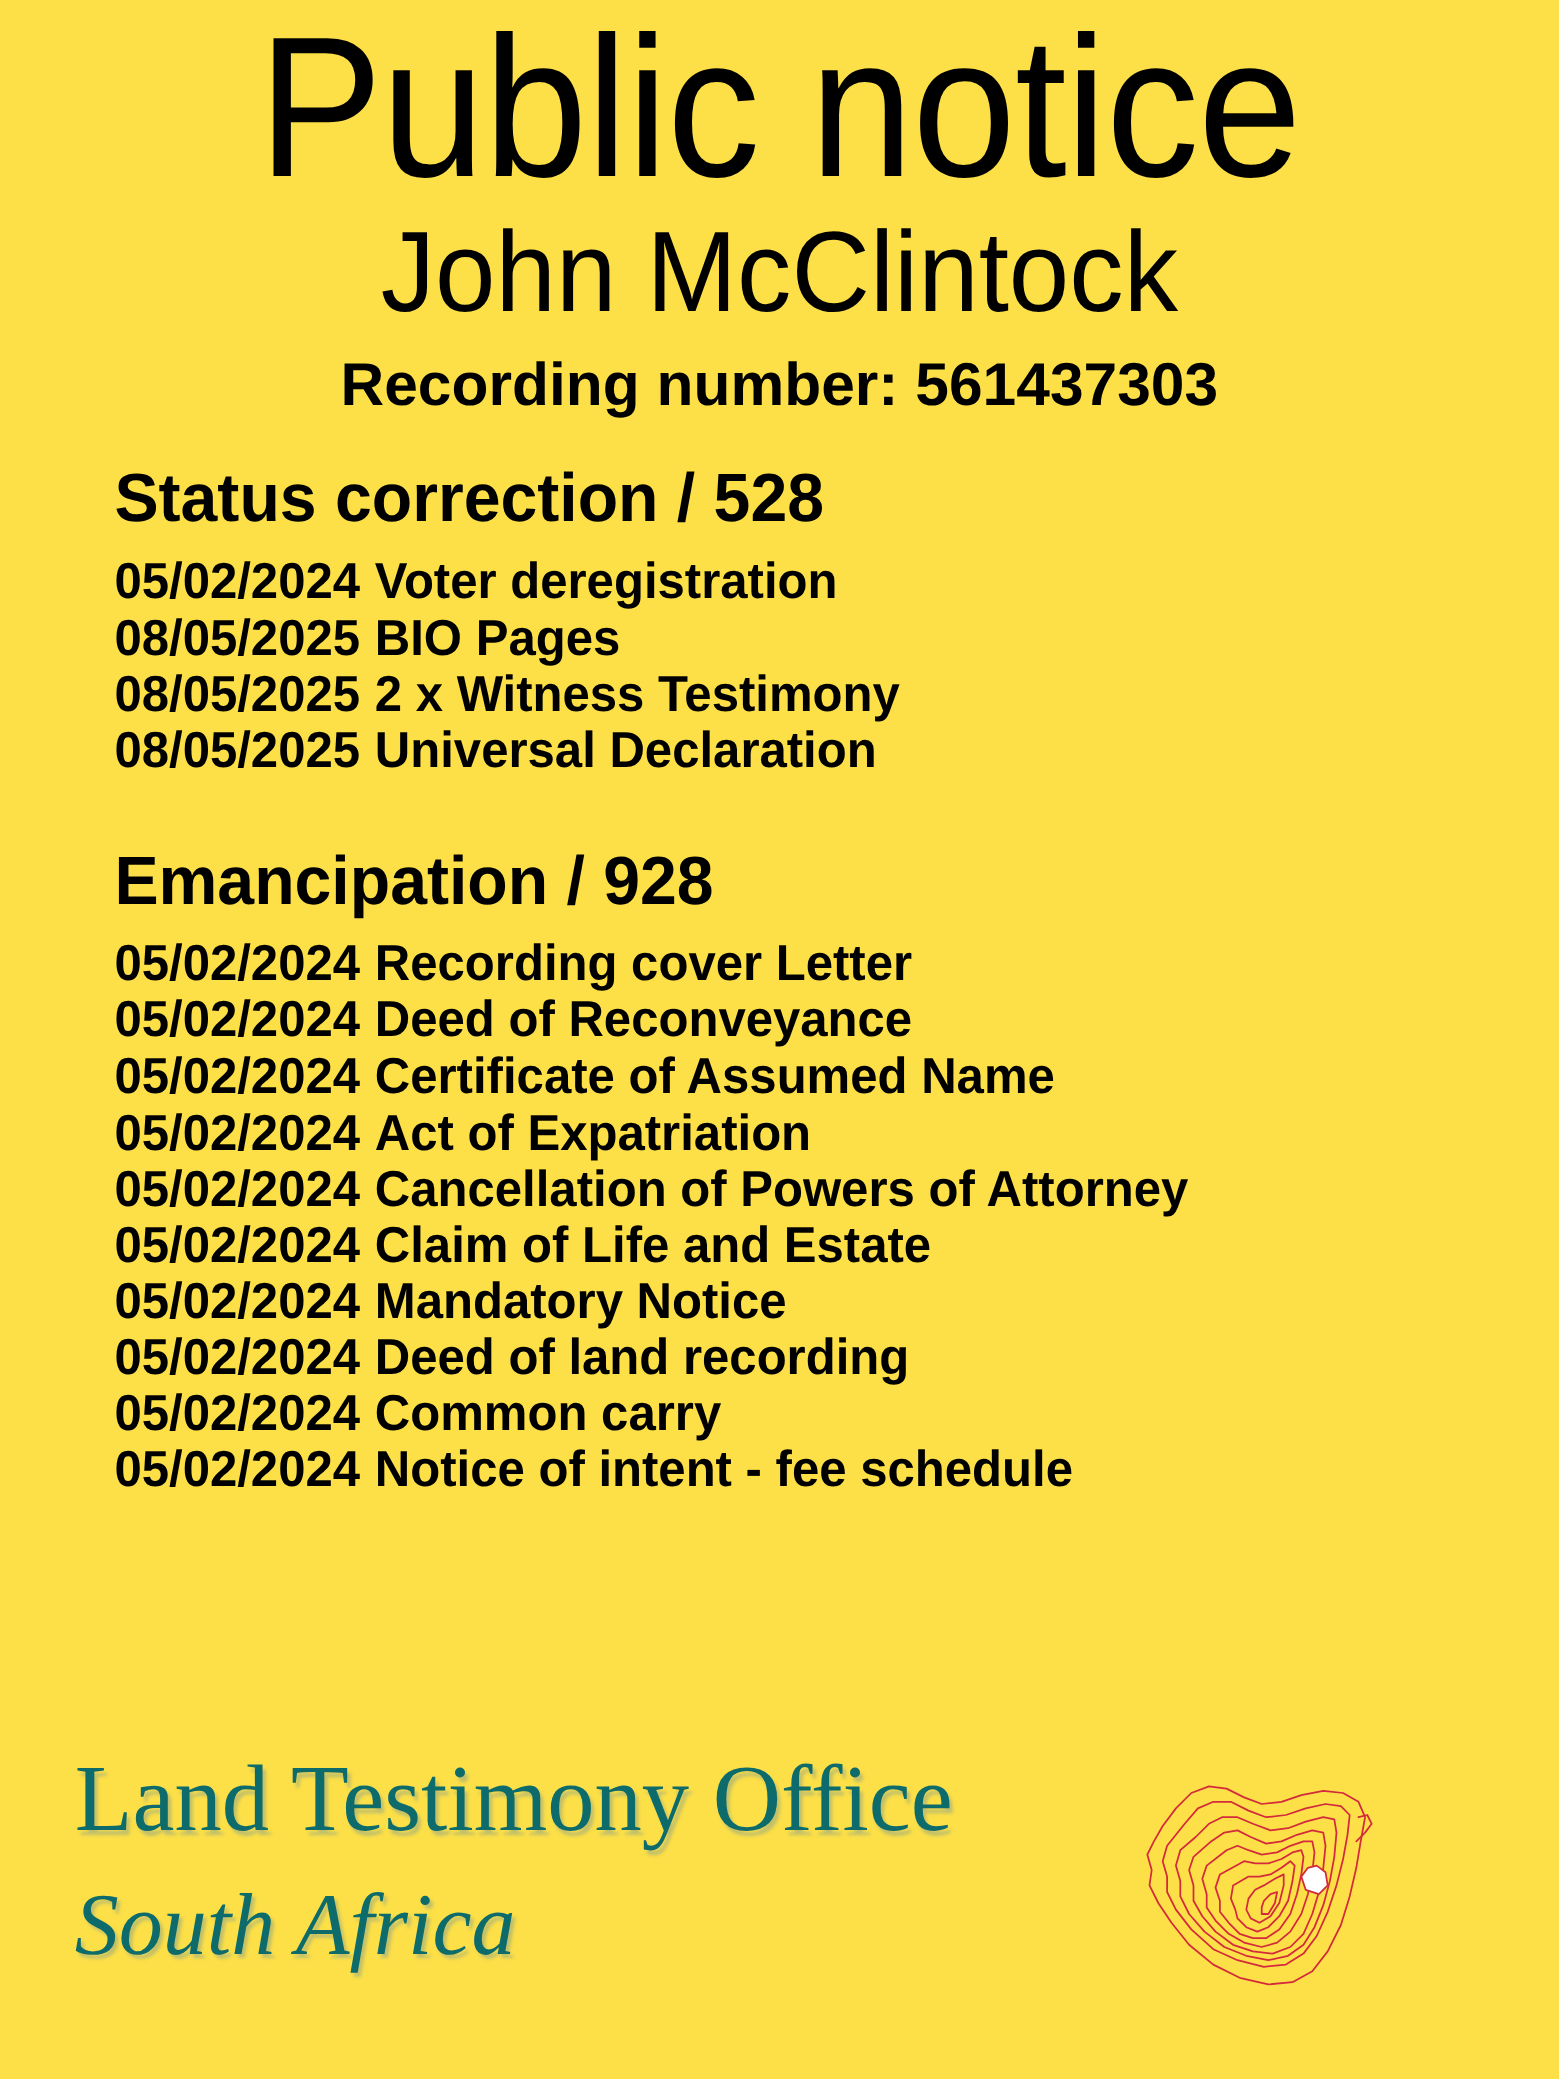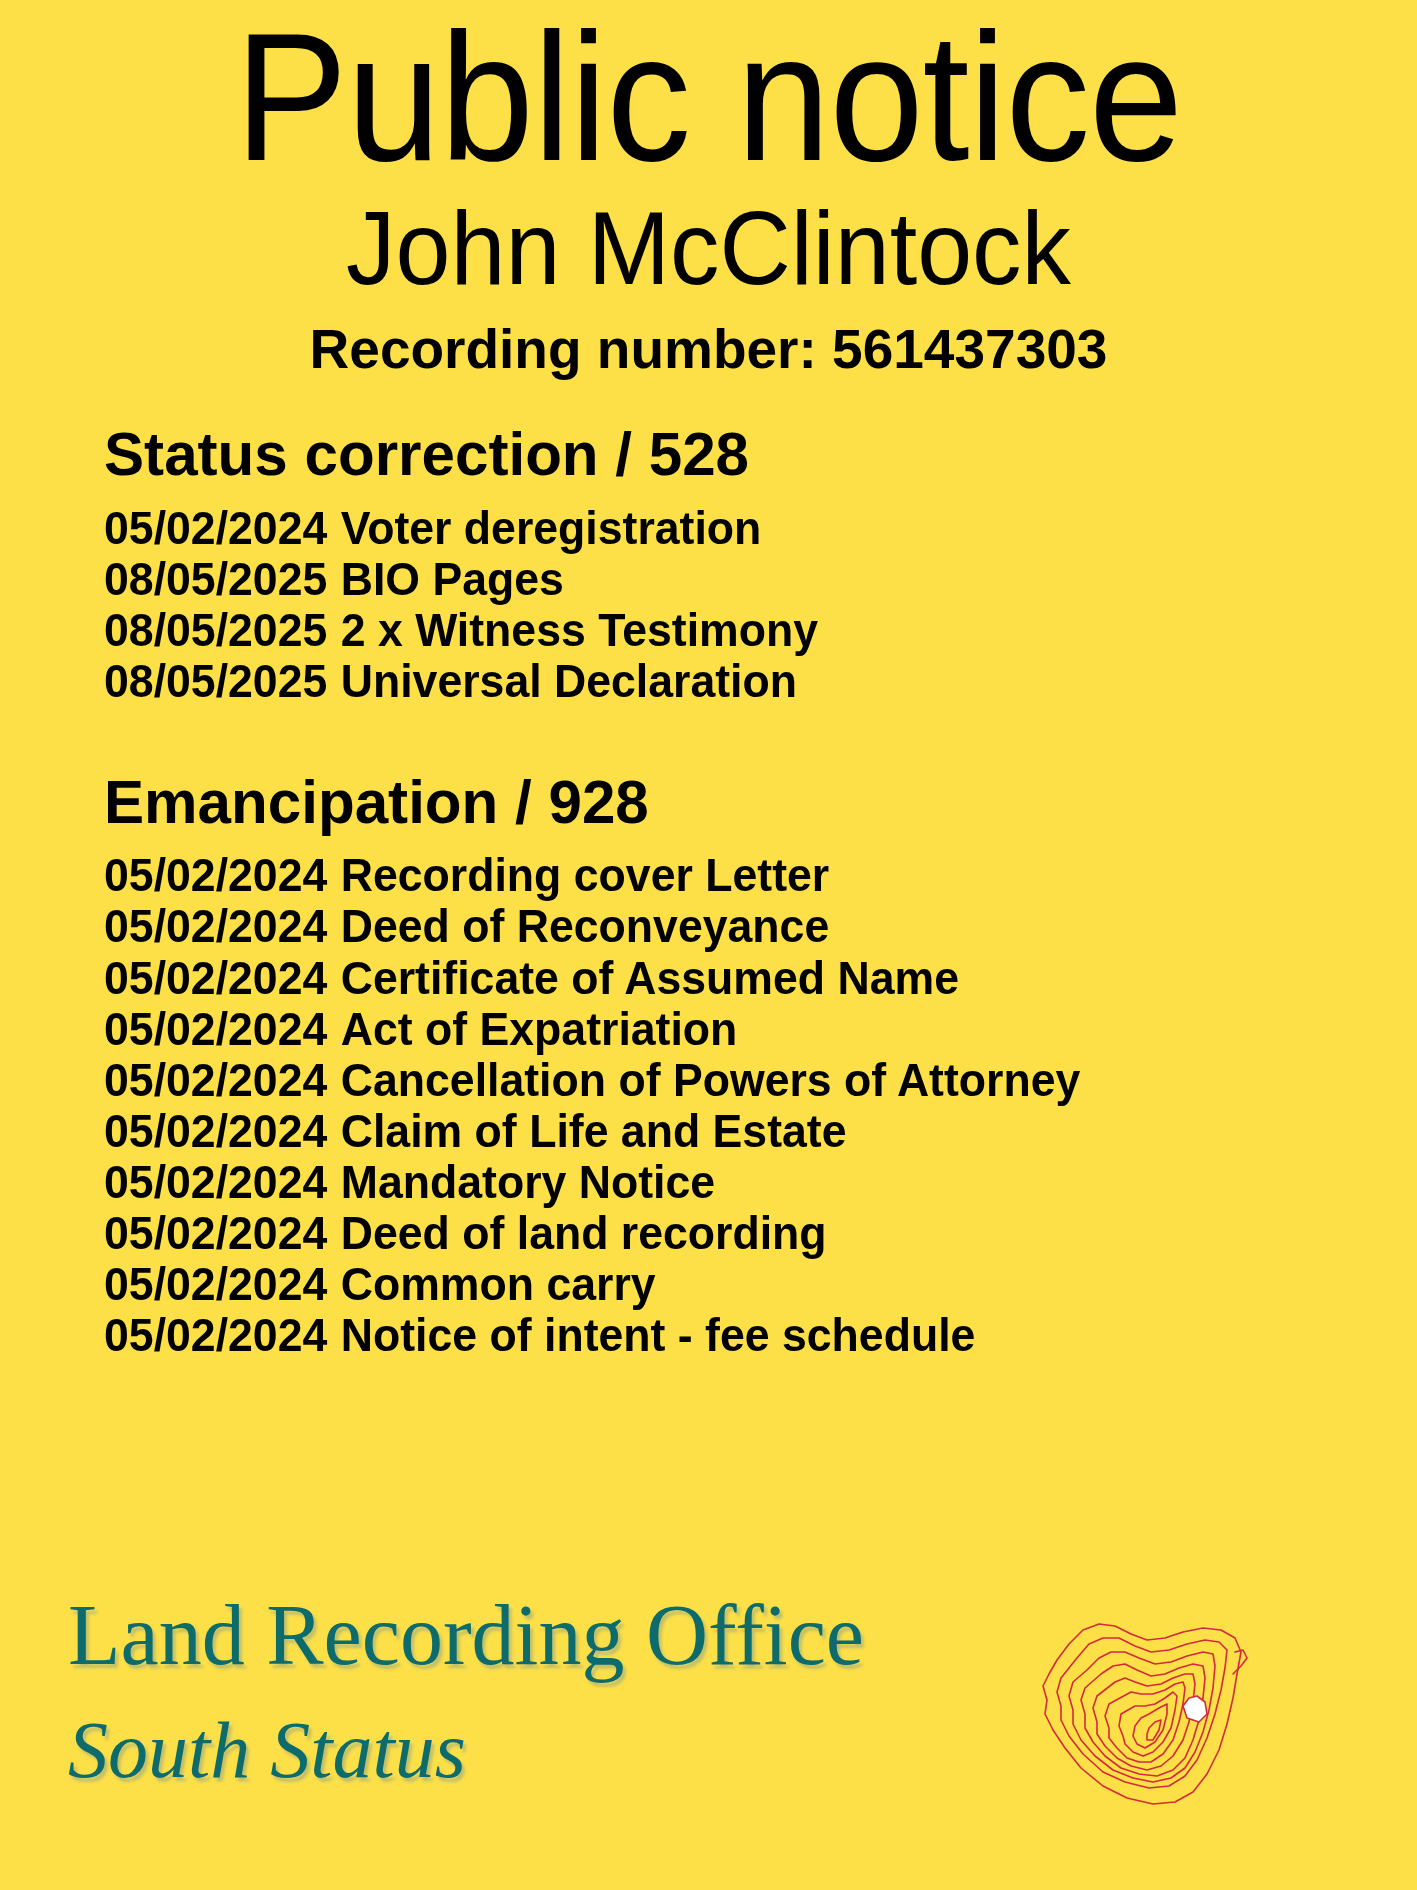--- a/index.html
+++ b/index.html
@@ -228,22 +228,22 @@
         <li class="entry">
           <span class="entry-date">05/02/2024</span><span class="entry-label">Notice of intent - fee schedule</span>
         </li>
       </ul>
     </div>
 
   </div>
 
   <div class="footer">
     <div class="logo-text">
-      <div class="logo-line1">Land Recording Office</div>
-      <div class="logo-line2">South Status</div>
+      <div class="logo-line1">Land Testimony Office</div>
+      <div class="logo-line2">South Africa</div>
     </div>
 
     <div class="logo-emblem">
       <svg viewBox="0 0 260 250" xmlns="http://www.w3.org/2000/svg" fill="none" stroke="#d32a3c" stroke-width="1.6" stroke-linejoin="round" stroke-linecap="round">
 
         <path d="M42 92 L36 104 L40 118 L38 132 L46 148 L58 166 L74 186 L96 204 L120 216 L146 222 L168 220 L186 210 L200 192 L212 168 L220 142 L226 116 L230 92 L234 70 L228 56 L214 48 L196 46 L176 50 L158 56 L140 58 L124 52 L108 44 L92 42 L76 48 L62 62 L50 78 Z"></path>
 
         <path d="M54 96 L50 110 L54 124 L54 138 L62 154 L76 172 L96 190 L118 200 L142 206 L162 204 L178 194 L190 178 L200 156 L208 132 L214 108 L218 86 L220 68 L212 60 L198 58 L180 62 L162 68 L144 70 L128 64 L112 56 L96 56 L82 62 L70 76 Z"></path>
         <path d="M66 100 L62 114 L66 128 L66 142 L74 158 L88 174 L106 188 L126 196 L146 200 L164 196 L178 186 L188 170 L196 150 L202 128 L206 106 L208 84 L206 72 L196 70 L180 74 L164 80 L148 82 L132 76 L118 70 L104 70 L92 76 L80 88 Z"></path>
         <path d="M78 106 L74 118 L78 132 L78 146 L86 160 L98 174 L114 186 L132 192 L150 194 L166 188 L178 176 L186 158 L192 138 L196 116 L198 96 L196 84 L186 82 L172 86 L158 92 L144 94 L130 88 L118 82 L106 84 L94 92 Z"></path>

